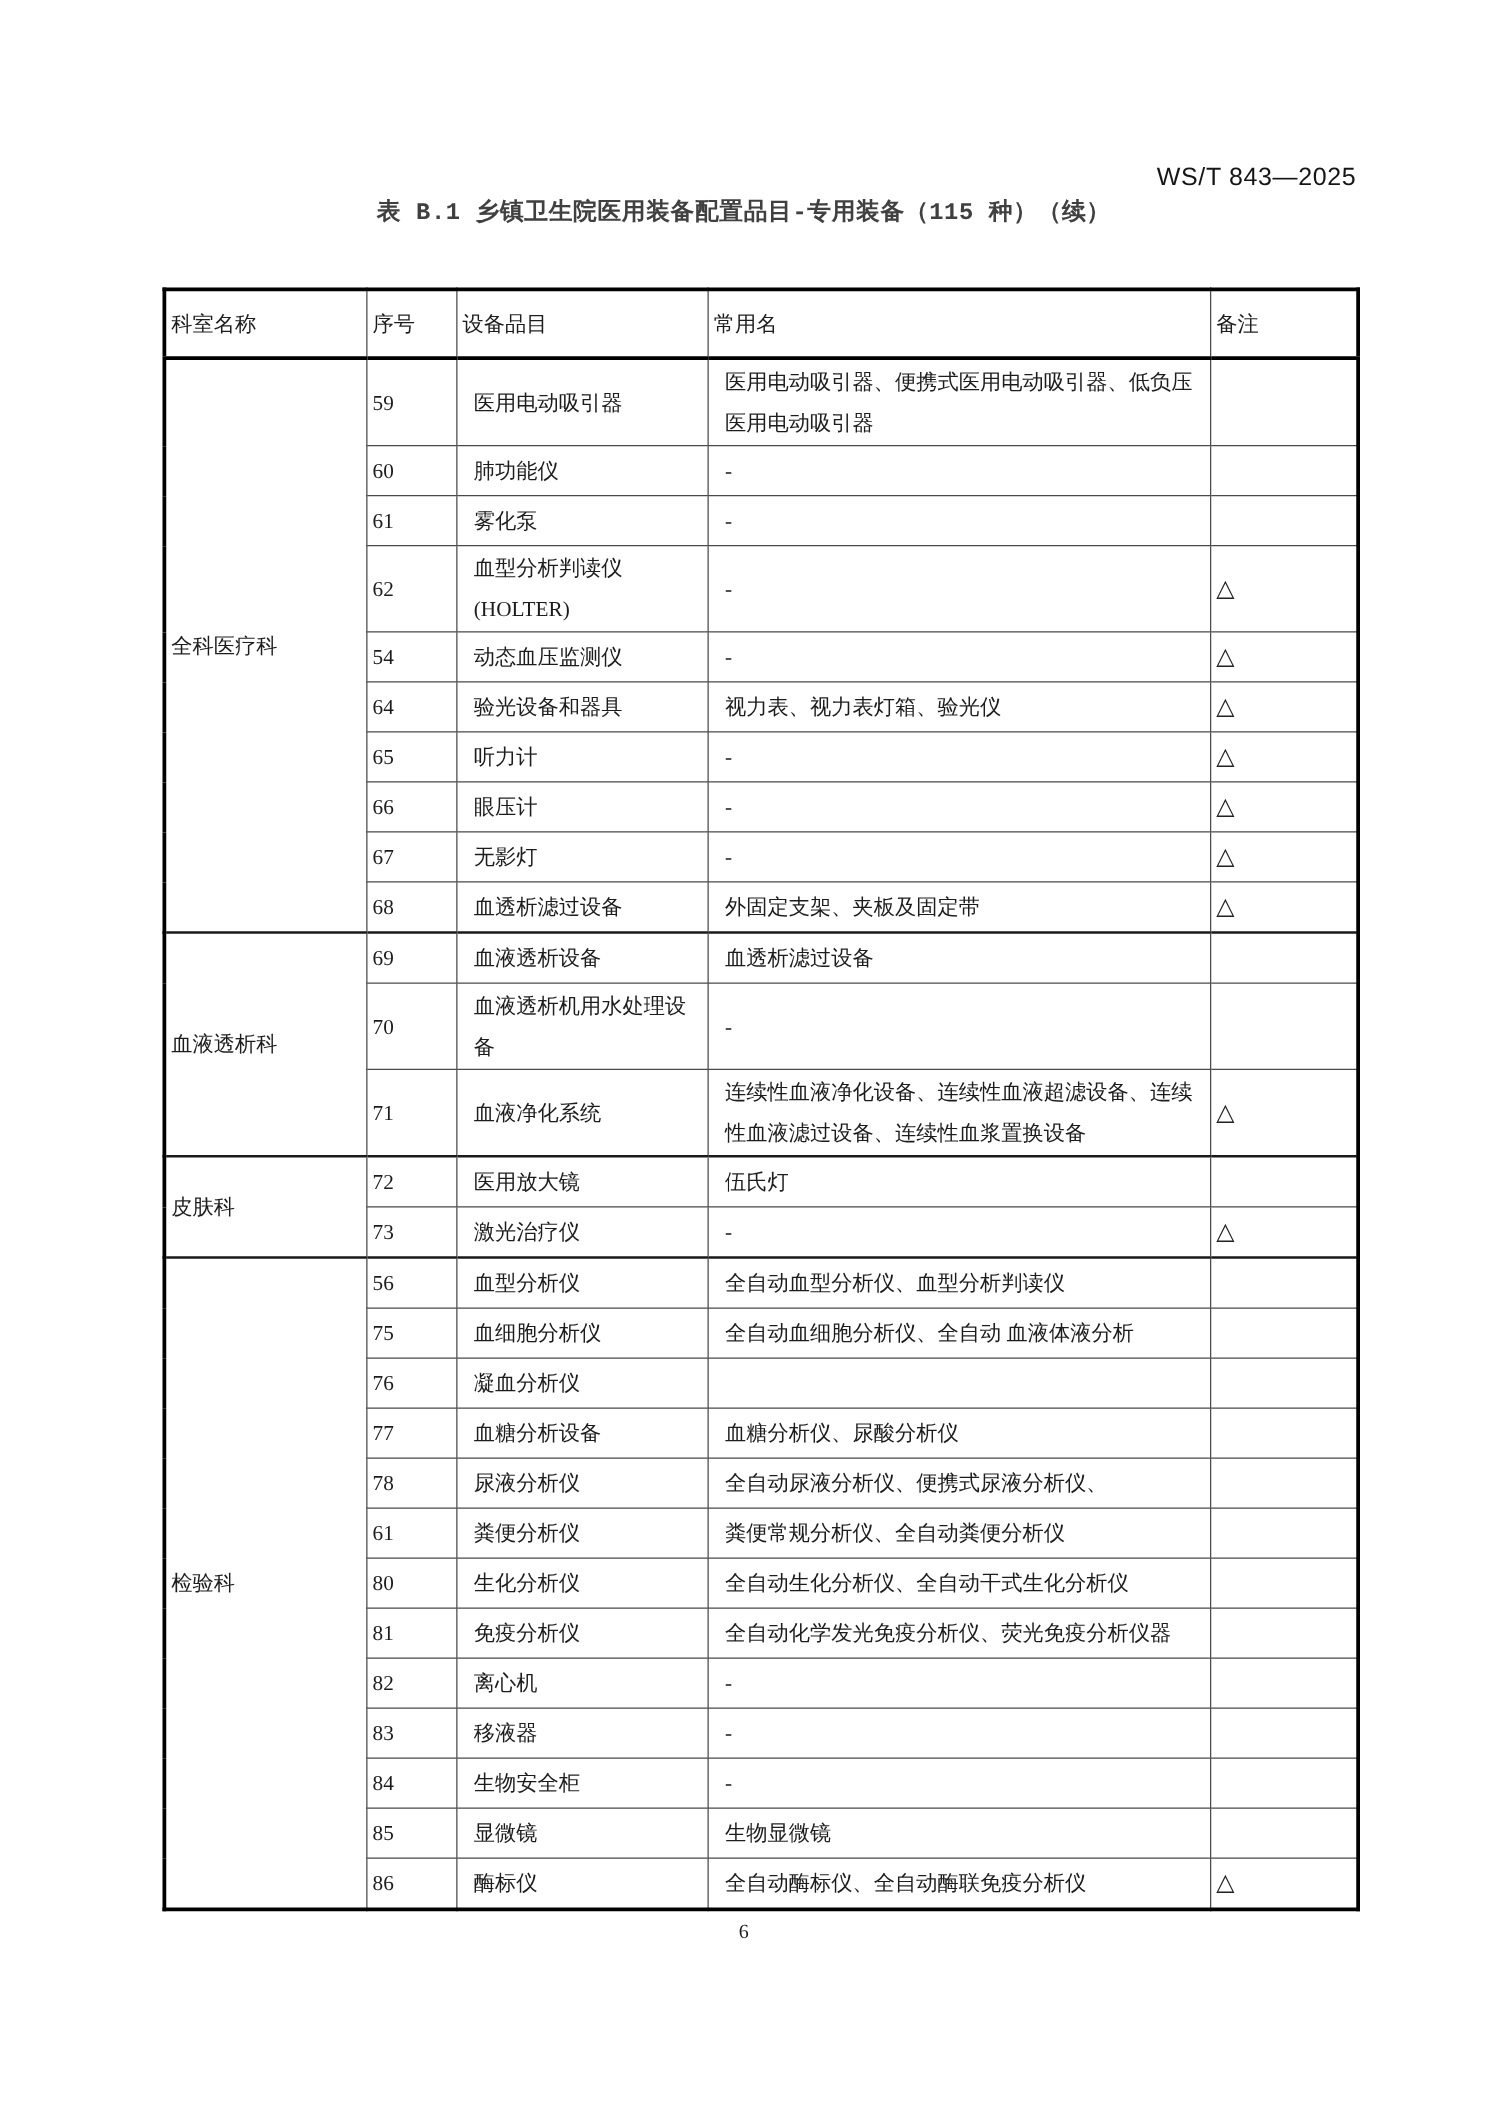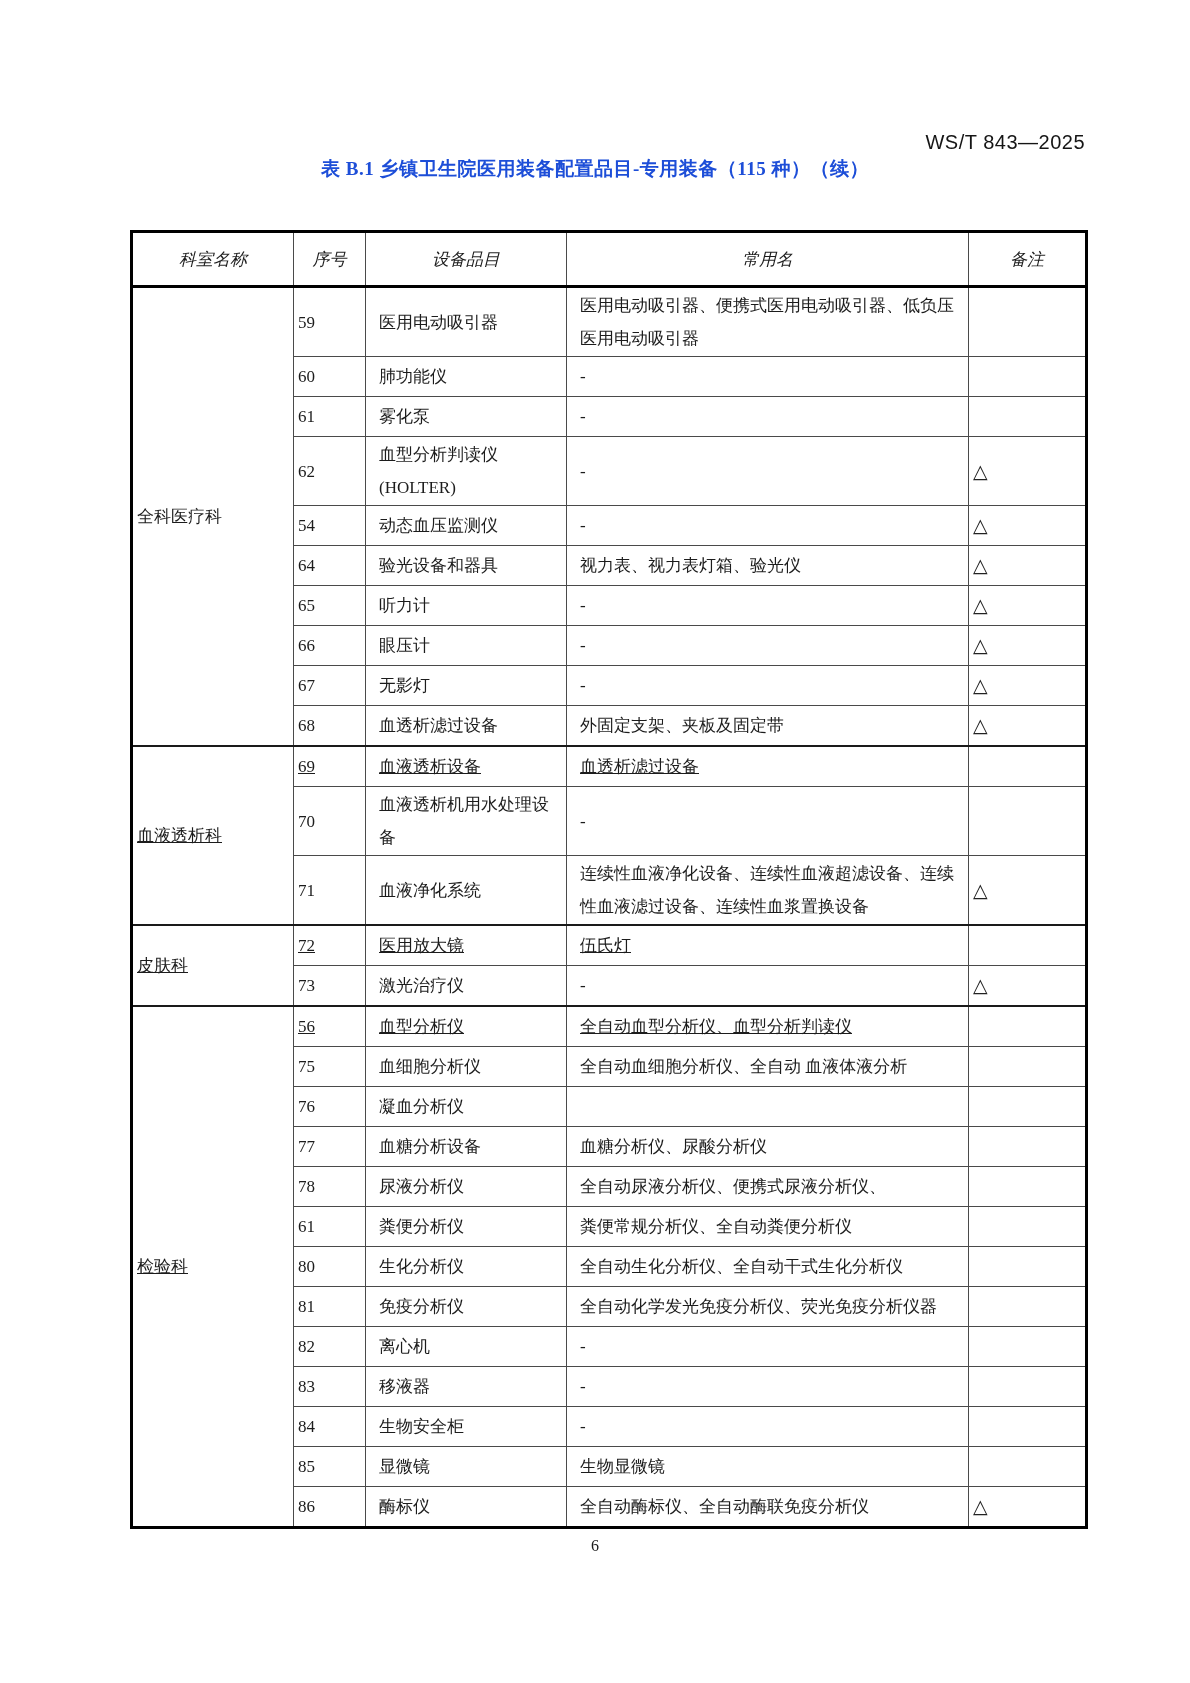--- a/index.html
+++ b/index.html
@@ -23,24 +23,24 @@
     font-size: 20px;
     letter-spacing: 0.5px;
     color: #151515;
   }
   .page-title {
     position: absolute;
     top: 156px;
     left: 0;
     width: 1190px;
     text-align: center;
-    font-family: Liberation Serif, serif;
+    font-family: Liberation Mono, monospace;
     font-weight: bold;
     font-size: 19px;
-    color: #1d4ed8;
+    color: #404040;
     letter-spacing: 0.5px;
   }
   table.equipment {
     position: absolute;
     top: 230px;
     left: 130px;
     width: 955px;
     border-collapse: collapse;
     table-layout: fixed;
     border: 3px solid #000;
@@ -53,44 +53,43 @@
   th, td {
     border: 1px solid #4a4a4a;
     font-size: 17px;
     font-weight: normal;
     vertical-align: middle;
     background: #fff;
   }
   thead th {
     height: 52px;
     border-bottom: 3px solid #000;
-    text-align: center;
+    text-align: left;
     padding: 0 4px;
-    font-style: italic;
   }
   tbody td {
     height: 37px;
     line-height: 33px;
     padding: 1px 8px;
   }
   td.dept, td.no, td.remark {
     text-align: left;
     padding: 1px 4px;
   }
   td.item, td.common {
     text-align: left;
     padding-left: 13px;
     padding-right: 10px;
   }
   td.item { white-space: pre-line; }
   td.remark {
     font-size: 19px;
     color: #222;
   }
-  tr.group-start td { border-top: 2px solid #1a1a1a; text-decoration: underline; }
+  tr.group-start td { border-top: 2px solid #1a1a1a; }
   .page-num {
     position: absolute;
     top: 1537px;
     left: 0;
     width: 1190px;
     text-align: center;
     font-size: 16px;
     color: #1c1c1c;
   }
 </style>

